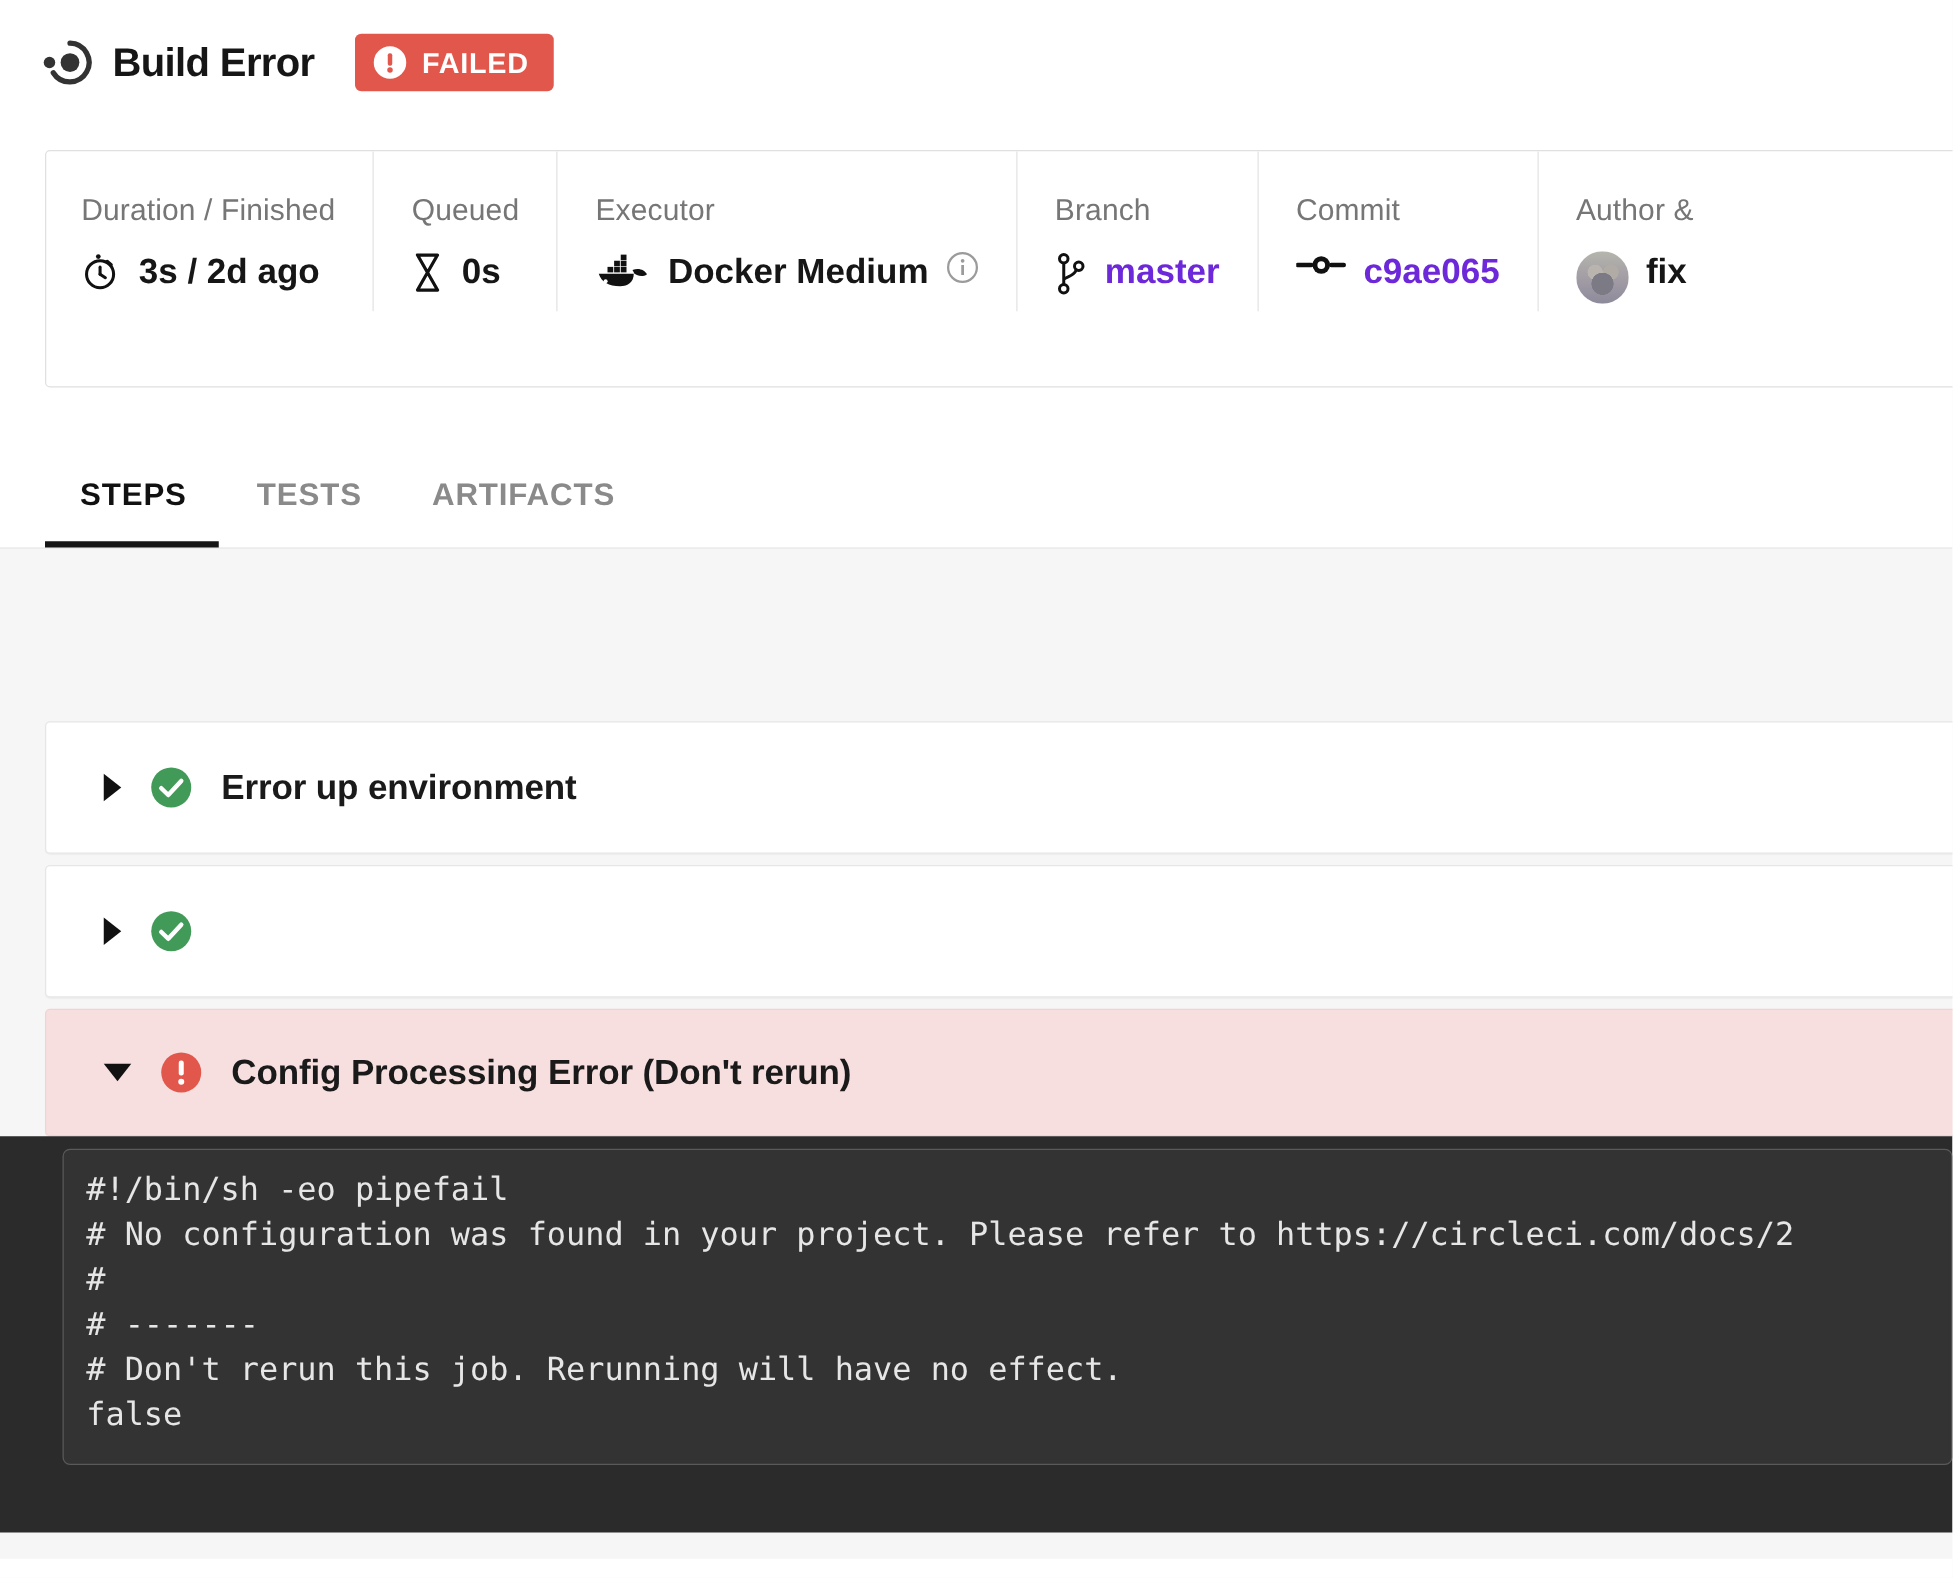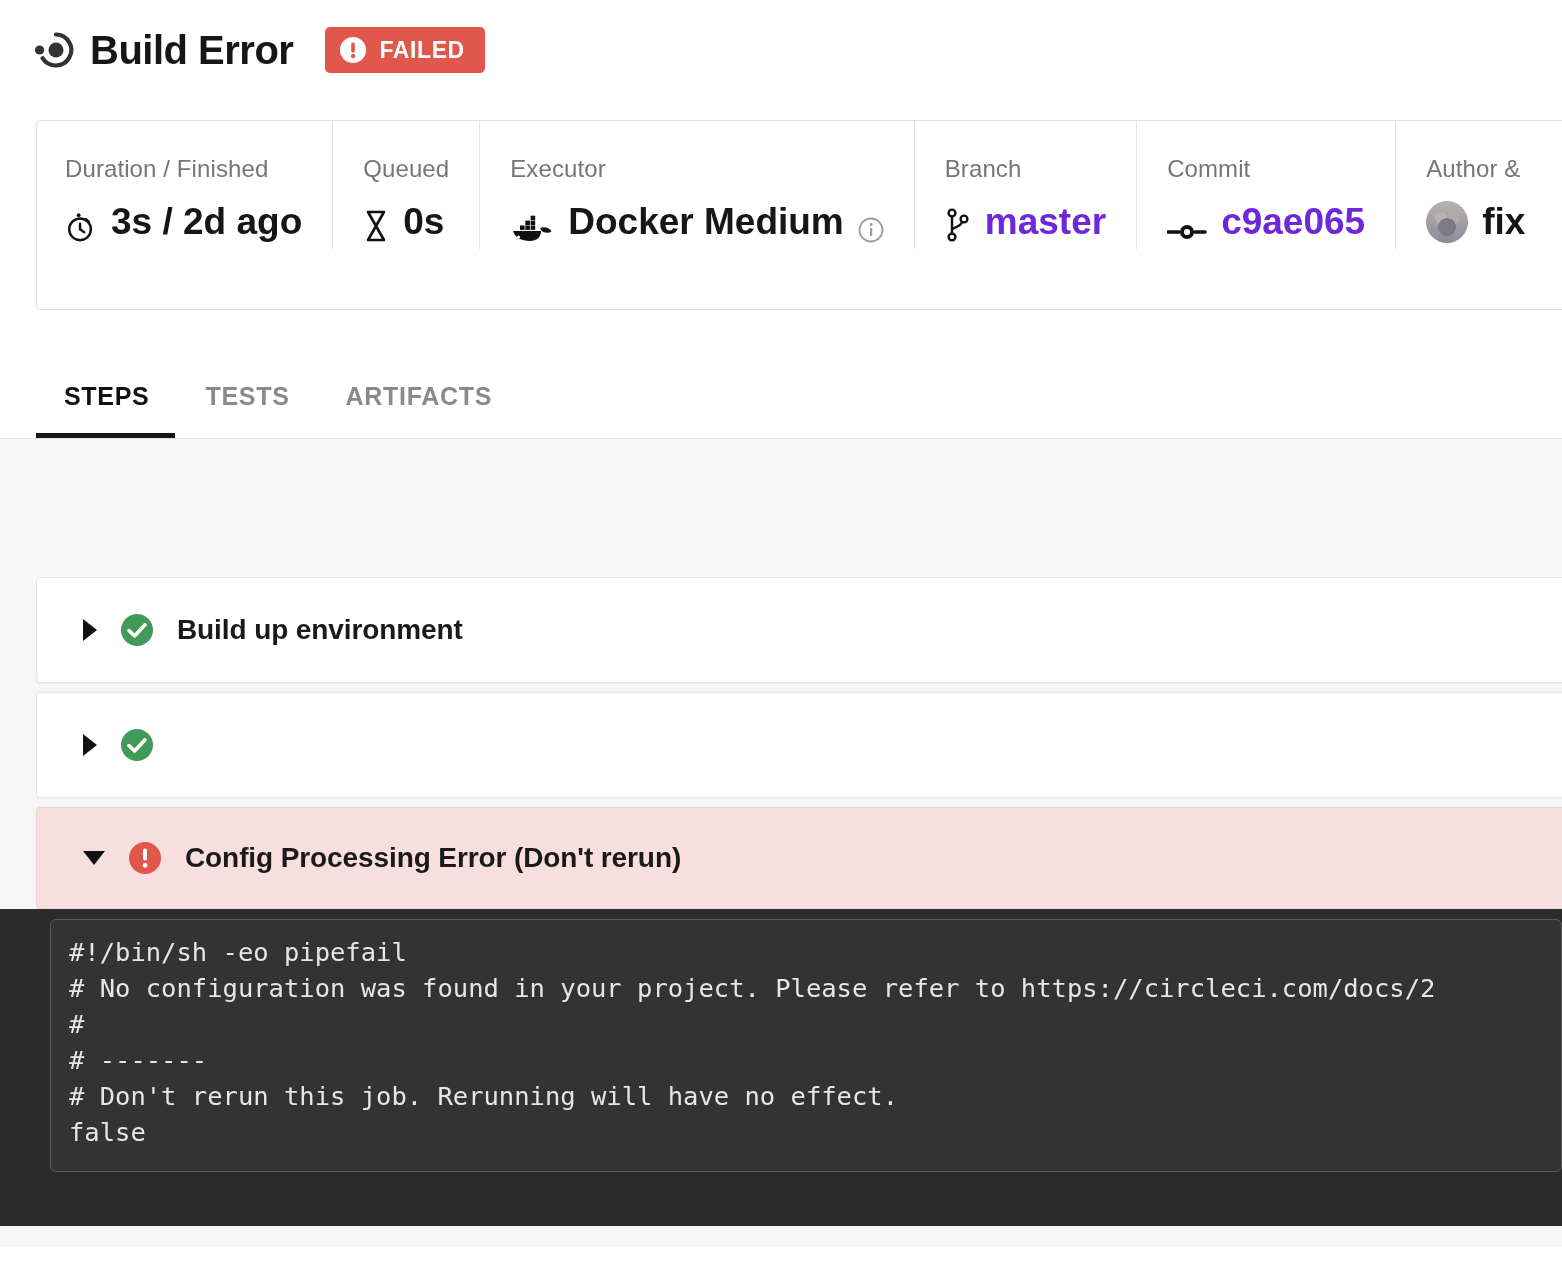--- a/index.html
+++ b/index.html
@@ -12,21 +12,21 @@
 
   
   .header {
     display: flex;
     align-items: center;
     padding: 18px 0 0 34px;
     height: 82px;
   }
   .logo-mark { width: 42px; height: 42px; flex: 0 0 42px; margin-right: 14px; }
   .page-title {
-    font-size: 40px;
+    font-size: 32px;
     font-weight: bold;
     color: #161616;
     letter-spacing: -0.5px;
     white-space: nowrap;
   }
   .status-badge {
     margin-left: 32px;
     background: #e2574c;
     border-radius: 5px;
     height: 46px;
@@ -65,25 +65,25 @@
   }
   .meta-cell:first-child { padding-left: 28px; }
   .meta-cell.no-border { border-right: none; }
   .meta-label {
     font-size: 24px;
     color: #767676;
     margin-bottom: 18px;
     letter-spacing: 0.1px;
   }
   .meta-value {
-    font-size: 37px;
+    font-size: 28px;
     font-weight: bold;
     color: #161616;
     display: flex;
-    align-items: flex-end;
+    align-items: flex-start;
     gap: 14px;
   }
   .meta-value a { color: #6d28d9; text-decoration: none; font-weight: bold; }
   .meta-icon { display: inline-flex; align-items: center; justify-content: center; }
   .avatar {
     width: 42px; height: 42px; border-radius: 50%;
     background:
       radial-gradient(circle at 50% 62%, #7c7a85 0 26%, rgba(124,122,133,0) 27%),
       radial-gradient(circle at 36% 40%, #b9b5ae 0 16%, rgba(0,0,0,0) 17%),
       radial-gradient(circle at 66% 40%, #b0aca5 0 16%, rgba(0,0,0,0) 17%),
@@ -325,21 +325,21 @@
 
   <div class="step-card">
     <div class="step-header">
       <span class="caret"></span>
       <span class="step-icon">
         <svg viewBox="0 0 36 36" width="36" height="36" aria-hidden="true">
           <circle cx="18" cy="18" r="16" fill="#419a57"></circle>
           <path d="M10 18.6 L15.6 24 L26 12.8" fill="none" stroke="#ffffff" stroke-width="3.6" stroke-linecap="round" stroke-linejoin="round"></path>
         </svg>
       </span>
-      <span class="step-title">Build up environment</span>
+      <span class="step-title">Error up environment</span>
     </div>
   </div>
 
   <div class="step-card">
     <div class="step-header">
       <span class="caret"></span>
       <span class="step-icon">
         <svg viewBox="0 0 36 36" width="36" height="36" aria-hidden="true">
           <circle cx="18" cy="18" r="16" fill="#419a57"></circle>
           <path d="M10 18.6 L15.6 24 L26 12.8" fill="none" stroke="#ffffff" stroke-width="3.6" stroke-linecap="round" stroke-linejoin="round"></path>

